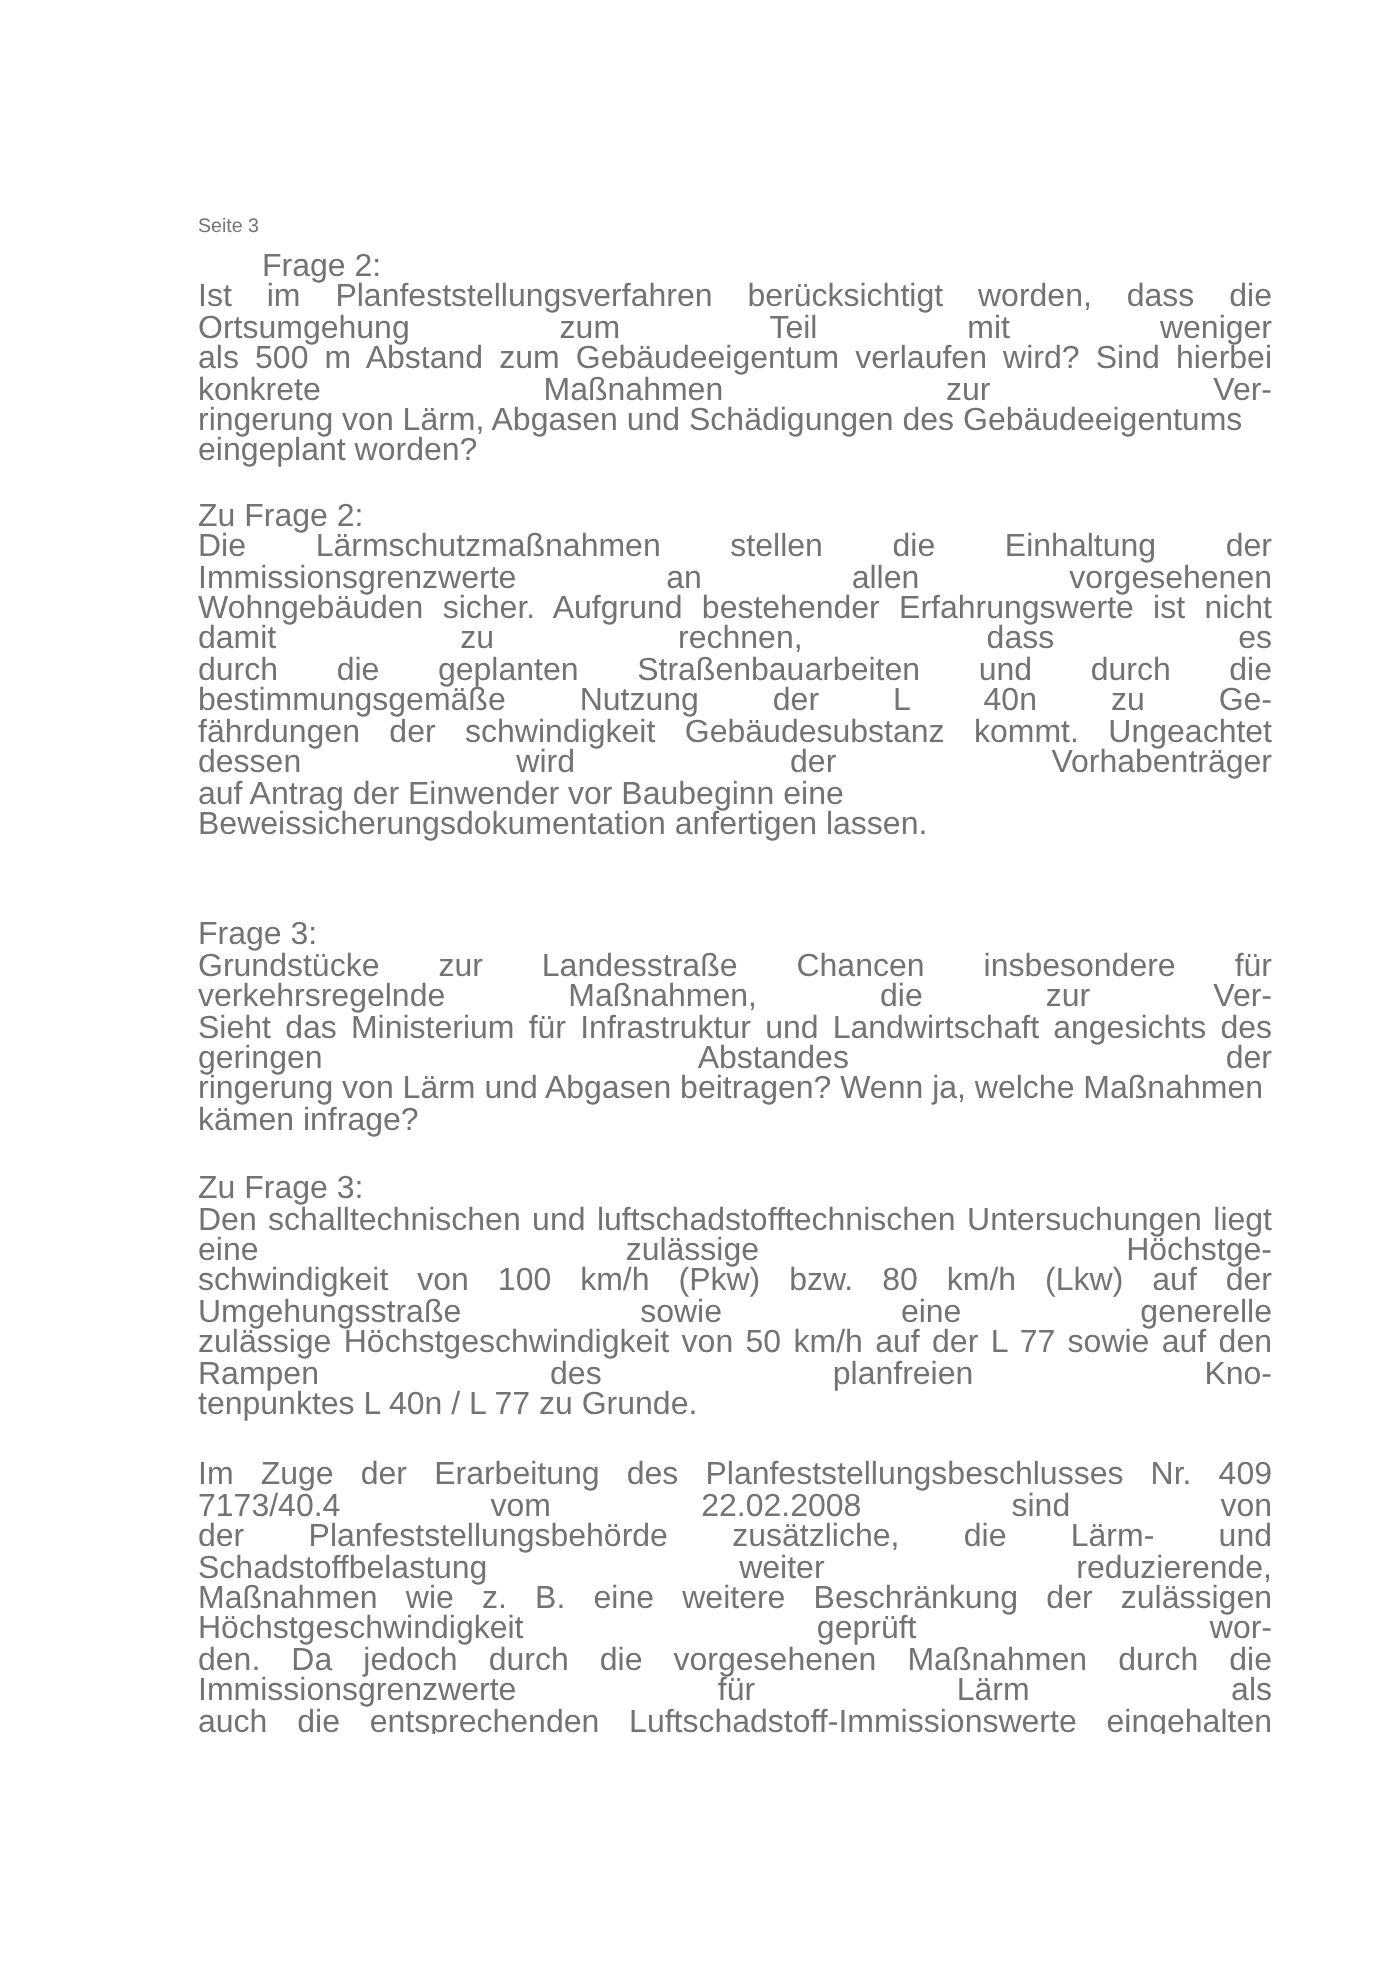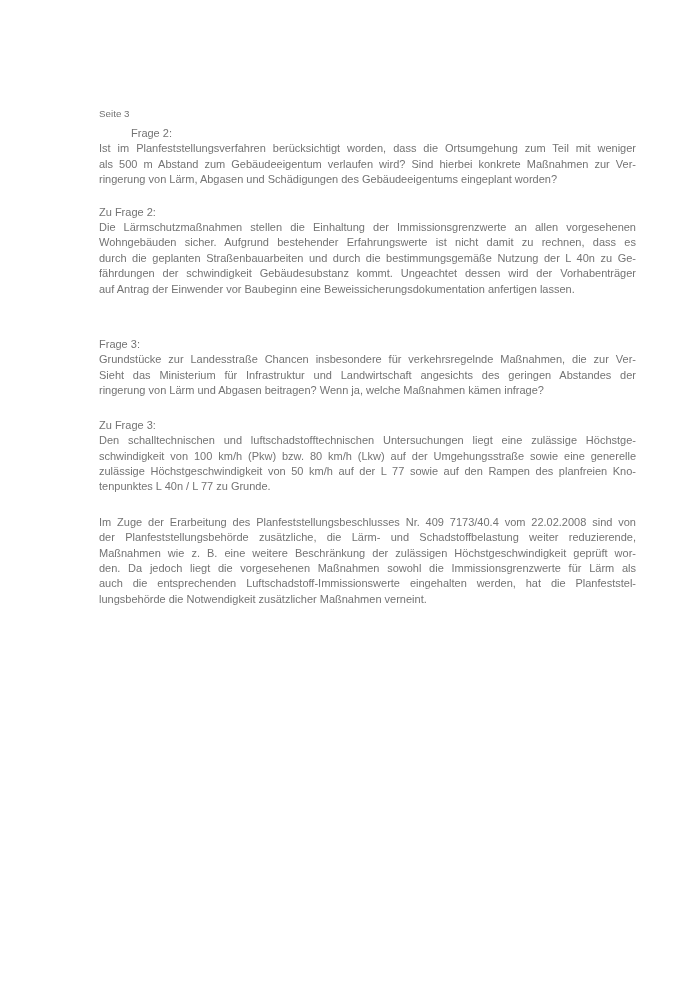--- a/index.html
+++ b/index.html
@@ -19,21 +19,21 @@
   .col {
     position: absolute;
     left: 83px; top: 108px;
     width: 537px;
   }
   .seite {
     font-size: 9.8px;
     line-height: 12px;
   }
   .sec {
-    font-size: 11px;
+    font-size: 16px;
     line-height: 15.4px;
   }
   .ln { min-height: 15.4px; }
   
   .j {
     text-align: justify;
     text-align-last: justify;
     -moz-text-align-last: justify;
   }
   .label-indent { padding-left: 32px; }
@@ -79,19 +79,19 @@
       <div class="ln j">Den schalltechnischen und luftschadstofftechnischen Untersuchungen liegt eine zulässige Höchstge-</div>
       <div class="ln j">schwindigkeit von 100 km/h (Pkw) bzw. 80 km/h (Lkw) auf der Umgehungsstraße sowie eine generelle</div>
       <div class="ln j">zulässige Höchstgeschwindigkeit von 50 km/h auf der L 77 sowie auf den Rampen des planfreien Kno-</div>
       <div class="ln">tenpunktes L 40n / L 77 zu Grunde.</div>
     </div>
 
     <div class="sec mt-final">
       <div class="ln j">Im Zuge der Erarbeitung des Planfeststellungsbeschlusses Nr. 409 7173/40.4 vom 22.02.2008 sind von</div>
       <div class="ln j">der Planfeststellungsbehörde zusätzliche, die Lärm- und Schadstoffbelastung weiter reduzierende,</div>
       <div class="ln j">Maßnahmen wie z. B. eine weitere Beschränkung der zulässigen Höchstgeschwindigkeit geprüft wor-</div>
-      <div class="ln j">den. Da jedoch liegt die vorgesehenen Maßnahmen sowohl die Immissionsgrenzwerte für Lärm als</div>
+      <div class="ln j">den. Da jedoch durch die vorgesehenen Maßnahmen durch die Immissionsgrenzwerte für Lärm als</div>
       <div class="ln j">auch die entsprechenden Luftschadstoff-Immissionswerte eingehalten werden, hat die Planfeststel-</div>
       <div class="ln">lungsbehörde die Notwendigkeit zusätzlicher Maßnahmen verneint.</div>
     </div>
 
   </div>
 </div>
 
 </body></html>

